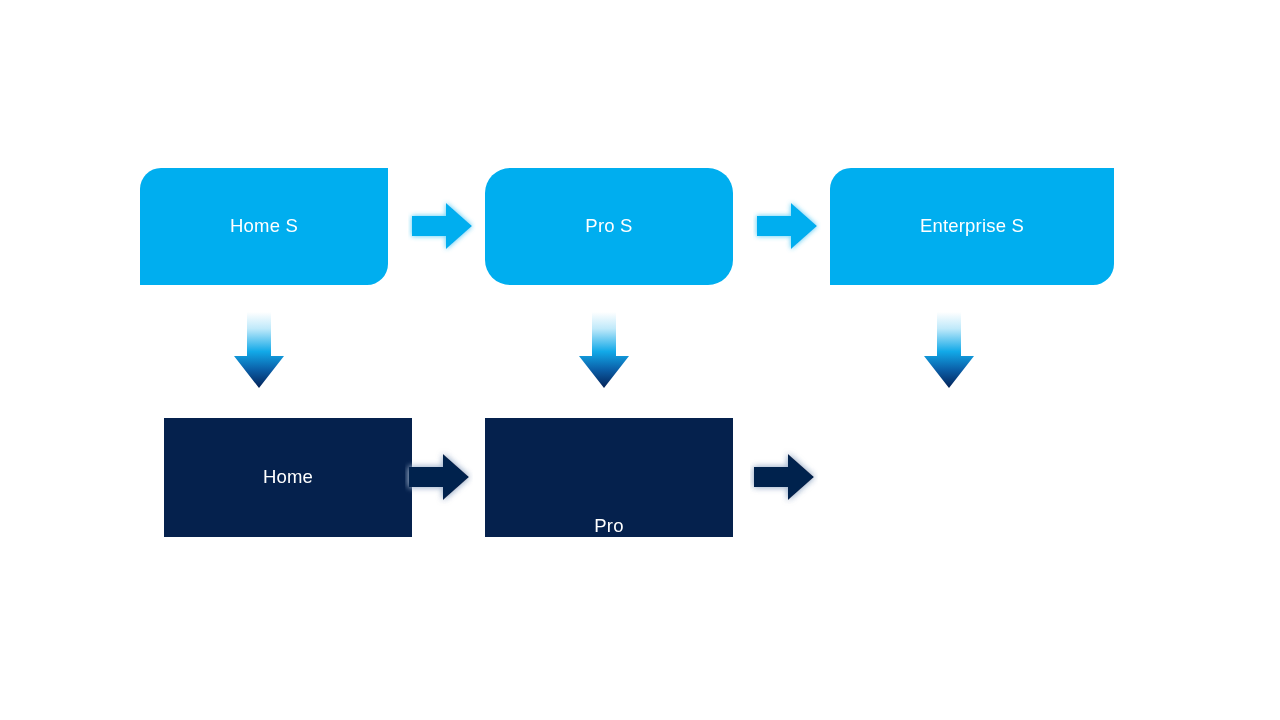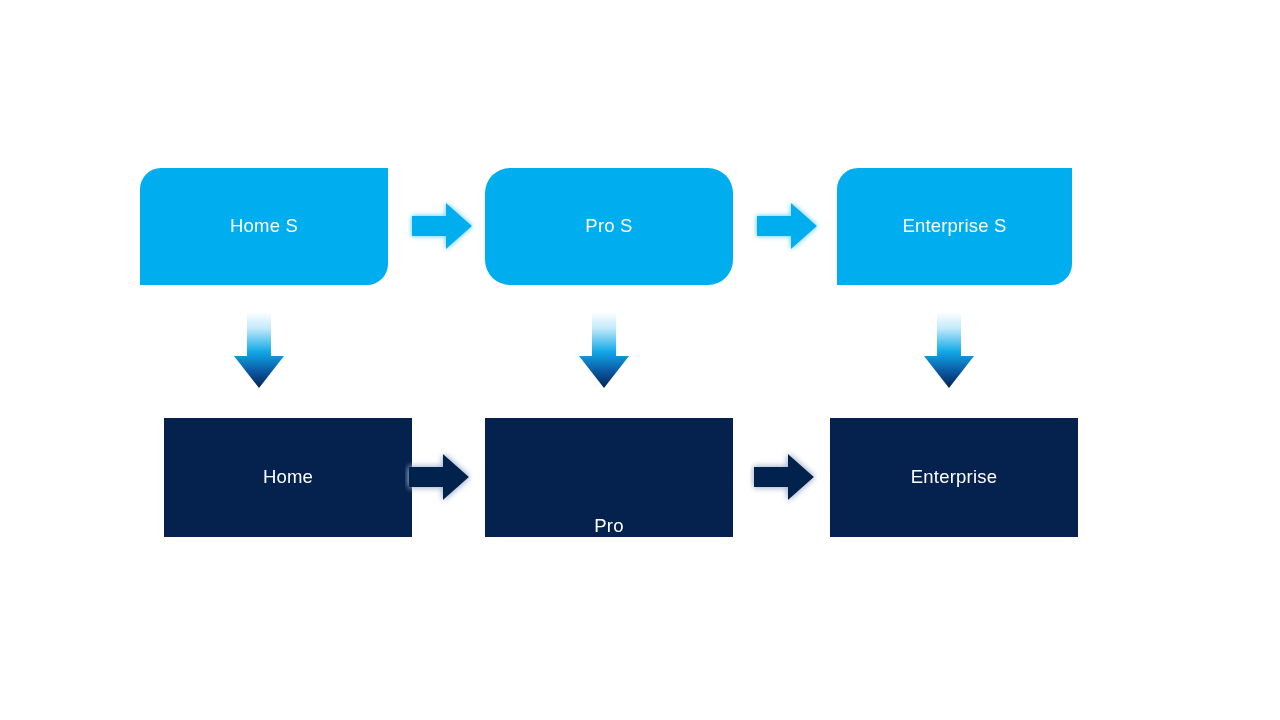--- a/index.html
+++ b/index.html
@@ -69,21 +69,21 @@
 <div id="canvas">
 
   <div class="node tier-s" style="left:140px; top:168px; width:248px; height:117px;">
     <span>Home S</span>
   </div>
 
   <div class="node tier-s" style="left:485px; top:168px; width:248px; height:117px;border-radius:25px;">
     <span>Pro S</span>
   </div>
 
-  <div class="node tier-s" style="left:830px; top:168px; width:235px; height:117px;margin-left:7px;">
+  <div class="node tier-s" style="left:830px; top:168px; width:284px; height:117px;">
     <span>Enterprise S</span>
   </div>
 
   <div class="h-arrow" style="left:408px; top:196px;">
     <svg viewBox="0 0 68 60" xmlns="http://www.w3.org/2000/svg">
       <defs>
         <filter id="glowCyanA" x="-60%" y="-60%" width="220%" height="220%">
           <feGaussianBlur stdDeviation="2.6" result="b"></feGaussianBlur>
           <feFlood flood-color="#7FD8F7" flood-opacity="0.85"></feFlood>
           <feComposite in2="b" operator="in" result="g"></feComposite>
@@ -162,23 +162,20 @@
   </div>
 
   <div class="node tier-base" style="left:140px; top:418px; width:248px; height:119px;margin-left:24px;">
     <span>Home</span>
   </div>
 
   <div class="node tier-base" style="left:485px; top:418px; width:248px; height:119px;align-items:flex-end;">
     <span>Pro</span>
   </div>
 
-  <div class="node tier-base" style="left:830px; top:418px; width:248px; height:119px;">
-    <span>Enterprise</span>
-  </div>
 
   <div class="h-arrow" style="left:405px; top:447px;">
     <svg viewBox="0 0 68 60" xmlns="http://www.w3.org/2000/svg">
       <defs>
         <filter id="glowNavyA" x="-60%" y="-60%" width="220%" height="220%">
           <feGaussianBlur stdDeviation="3" result="b"></feGaussianBlur>
           <feFlood flood-color="#9FB2CC" flood-opacity="0.8"></feFlood>
           <feComposite in2="b" operator="in" result="g"></feComposite>
           <feMerge>
               <feMergeNode in="g"></feMergeNode>

